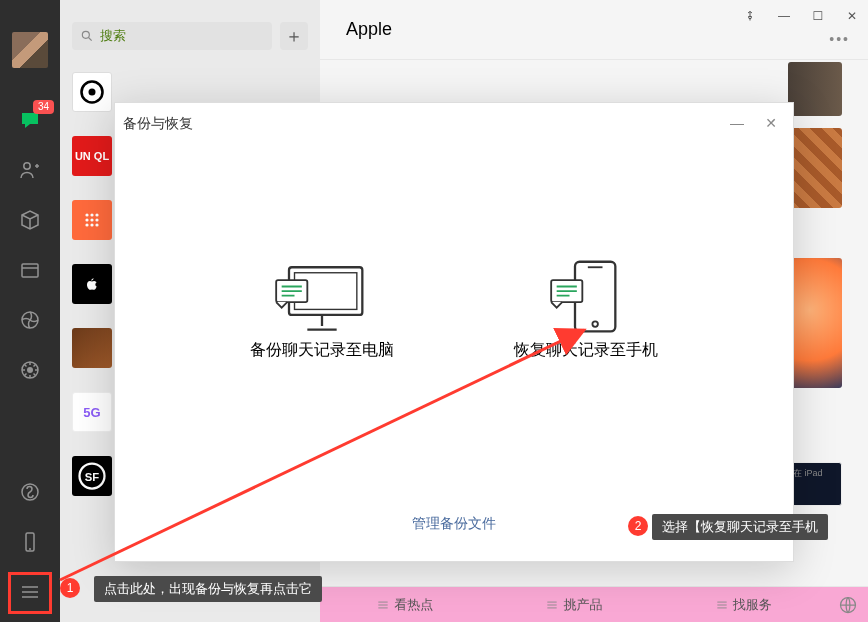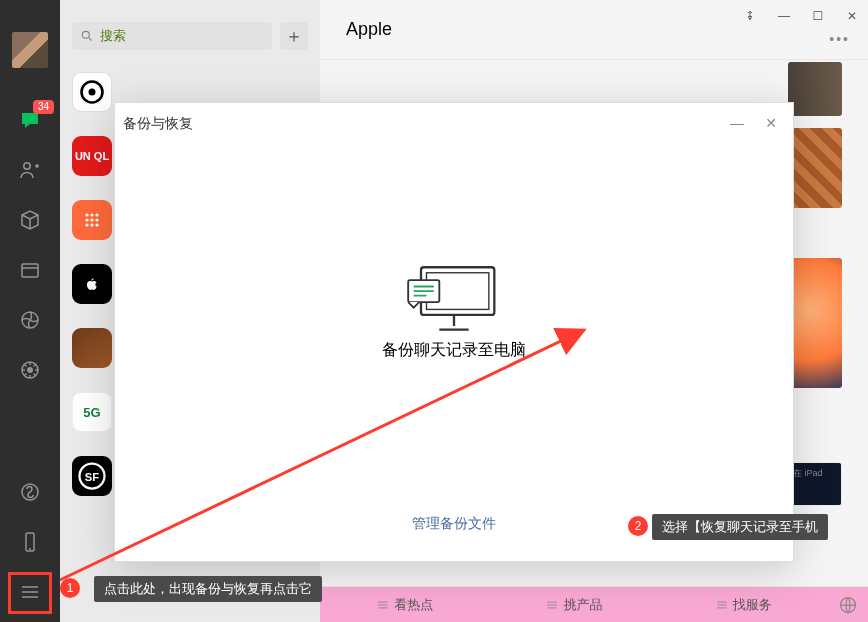--- a/index.html
+++ b/index.html
@@ -10,21 +10,21 @@
 .sidebar-icon{width:28px;height:28px;display:flex;align-items:center;justify-content:center;margin-bottom:22px;color:#949494;cursor:pointer;position:relative}
 .sidebar-icon svg{width:24px;height:24px;stroke:#949494;fill:none;stroke-width:1.5}
 .badge{position:absolute;top:-6px;right:-10px;background:#fa5151;color:#fff;font-size:10px;border-radius:4px;padding:1px 5px;line-height:12px}
 .sidebar-spacer{flex:1}
 .chat-list{width:260px;background:#eaeaea;display:flex;flex-direction:column;flex-shrink:0}
 .search-row{display:flex;align-items:center;padding:22px 12px 10px;gap:8px}
 .search-box{flex:1;background:#e2e2e2;border-radius:4px;height:28px;display:flex;align-items:center;padding:0 8px;color:#4d7c0f;font-size:13px}
 .search-box svg{width:14px;height:14px;margin-right:6px;stroke:#888;fill:none;stroke-width:2}
 .add-btn{width:28px;height:28px;background:#e2e2e2;border-radius:4px;display:flex;align-items:center;justify-content:center;color:#555;font-size:18px;cursor:pointer}
 .chat-item{display:flex;align-items:center;padding:12px 12px;gap:10px}
-.chat-avatar{width:40px;height:40px;border-radius:9px;flex-shrink:0;display:flex;align-items:center;justify-content:center;color:#fff;font-size:11px;font-weight:bold}
+.chat-avatar{width:40px;height:40px;border-radius:3px;flex-shrink:0;display:flex;align-items:center;justify-content:center;color:#fff;font-size:11px;font-weight:bold}
 .chat-info{flex:1;min-width:0}
 .chat-name{font-size:14px;color:#000;white-space:nowrap;overflow:hidden;text-overflow:ellipsis}
 .chat-time{font-size:11px;color:#999}
 .main{flex:1;display:flex;flex-direction:column;background:#f5f5f5}
 .title-bar{height:60px;border-bottom:1px solid #e7e7e7;display:flex;align-items:center;padding:0 26px;background:#f5f5f5;position:relative}
 .title-text{font-size:18px;color:#000}
 .win-controls{position:absolute;right:6px;top:6px;display:flex;gap:14px;color:#555}
 .win-controls span{width:20px;height:20px;display:flex;align-items:center;justify-content:center;cursor:pointer;font-size:12px}
 .more-dots{position:absolute;right:18px;bottom:12px;color:#888;letter-spacing:2px;font-size:14px;cursor:pointer}
 .content{flex:1;position:relative;background:#f5f5f5}
@@ -158,21 +158,21 @@
       <div class="chat-avatar" style="background:#000">
           <svg viewBox="0 0 24 24" width="20" height="20">
             <path fill="#fff" d="M16 13c0-2 1.5-3 1.5-3s-1-1.5-3-1.5c-1 0-1.8.6-2.5.6s-1.5-.6-2.5-.6c-2 0-3.5 1.8-3.5 4.5 0 3 2 6 3.5 6 .8 0 1.5-.5 2.5-.5s1.7.5 2.5.5c1.5 0 3-3 3-4 0 0-1.5-.5-1.5-2zM13 7c.7-.8 1-2 1-2s-1.2.2-2 1c-.7.7-1 1.8-1 1.8s1.3 0 2-1z"></path>
           </svg>
         </div>
     </div>
     <div class="chat-item">
       <div class="chat-avatar" style="background:linear-gradient(135deg,#6b3a1a,#a05a2a)"></div>
     </div>
     <div class="chat-item">
-      <div class="chat-avatar" style="background:#fff;color:#15803d;border:1px solid #eee;font-size:13px">5G</div>
+      <div class="chat-avatar" style="background:#fff;color:#8b5cf6;border:1px solid #eee;font-size:13px">5G</div>
     </div>
     <div class="chat-item">
       <div class="chat-avatar" style="background:#000">
           <svg viewBox="0 0 24 24" width="30" height="30">
             <circle cx="12" cy="12" r="10" fill="none" stroke="#fff" stroke-width="1.8"></circle>
             <text x="12" y="16" text-anchor="middle" fill="#fff" font-size="9" font-weight="bold">SF</text>
           </svg>
         </div>
       <div class="chat-info">
         <div class="chat-name">顺丰速运</div>
@@ -242,20 +242,31 @@
       <svg viewBox="0 0 120 90">
         <rect x="24" y="12" width="80" height="52" rx="3" stroke="#333" stroke-width="2.5" fill="none"></rect>
         <rect x="30" y="18" width="68" height="40" stroke="#333" stroke-width="1.5" fill="none"></rect>
         <path d="M60 64v12M44 80h32" stroke="#333" stroke-width="2.5"></path>
         <rect x="10" y="26" width="34" height="24" rx="2" fill="#fff" stroke="#333" stroke-width="2"></rect>
         <path d="M16 33h22M16 38h22M16 43h14" stroke="#2aa55d" stroke-width="2"></path>
         <path d="M10 50l6 6 6-6" fill="#fff" stroke="#333" stroke-width="2"></path>
       </svg>
       <div class="modal-option-label">备份聊天记录至电脑</div>
     </div>
+    <div class="modal-option">
+      <svg viewBox="0 0 120 90">
+        <rect x="48" y="6" width="44" height="76" rx="5" stroke="#333" stroke-width="2.5" fill="none"></rect>
+        <path d="M62 12h16" stroke="#333" stroke-width="2"></path>
+        <circle cx="70" cy="74" r="3" stroke="#333" stroke-width="2" fill="none"></circle>
+        <rect x="22" y="26" width="34" height="24" rx="2" fill="#fff" stroke="#333" stroke-width="2"></rect>
+        <path d="M28 33h22M28 38h22M28 43h14" stroke="#2aa55d" stroke-width="2"></path>
+        <path d="M22 50l6 6 6-6" fill="#fff" stroke="#333" stroke-width="2"></path>
+      </svg>
+      <div class="modal-option-label">恢复聊天记录至手机</div>
+    </div>
   </div>
   <div class="modal-footer">
     <a>管理备份文件</a>
   </div>
 </div>
 
 <div class="highlight-box" style="left:595px;top:326px;width:180px;height:176px"></div>
 
 <div class="highlight-box" style="left:8px;top:572px;width:44px;height:42px"></div>
 

